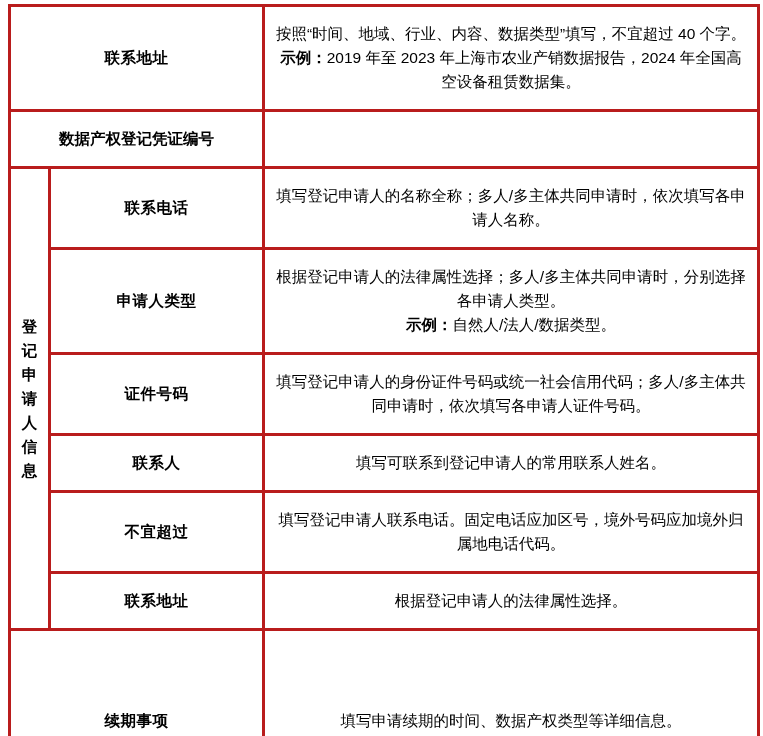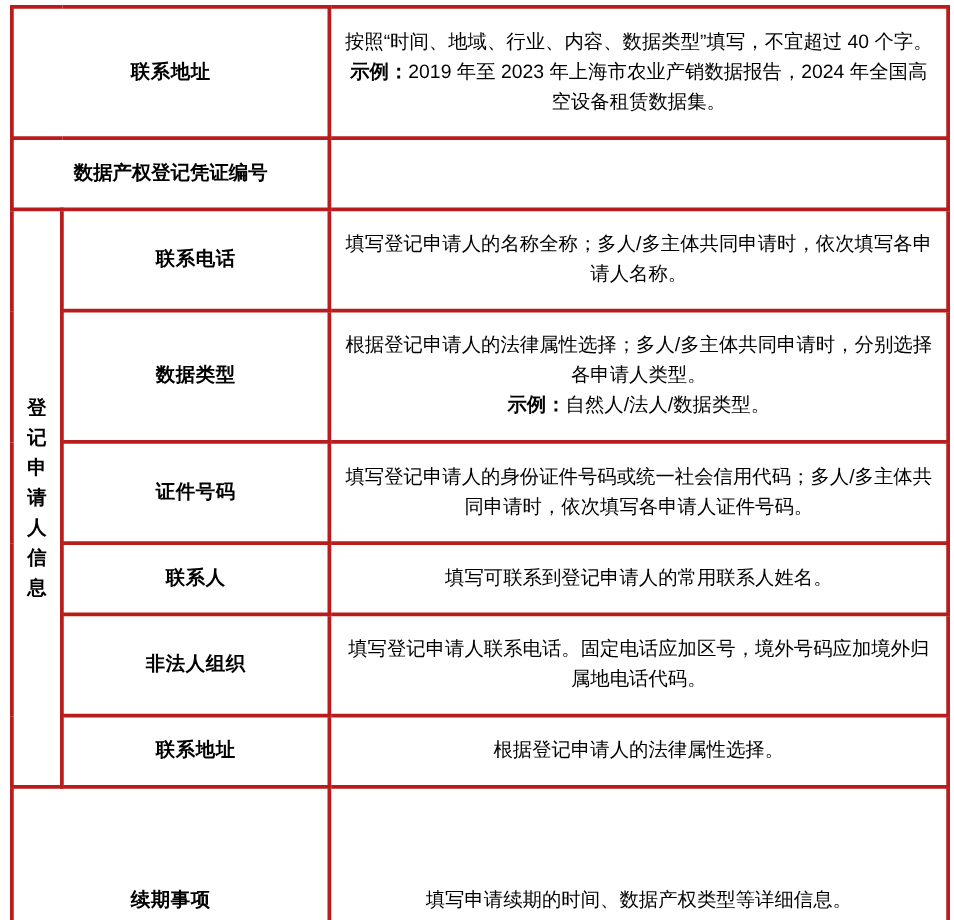--- a/index.html
+++ b/index.html
@@ -99,39 +99,39 @@
         <td class="blank-cell"></td>
       </tr>
 
       <tr>
         <td class="label-vert" rowspan="6">登记申请人信息</td>
         <td class="label">联系电话</td>
         <td class="desc">填写登记申请人的名称全称；多人/多主体共同申请时，依次填写各申请人名称。</td>
       </tr>
 
       <tr>
-        <td class="label">数据类型</td>
+        <td class="label">申请人类型</td>
         <td class="desc">
           <p>根据登记申请人的法律属性选择；多人/多主体共同申请时，分别选择各申请人类型。</p>
           <p><span class="bold-inline">示例：</span><span>自然人/法人/数据类型。</span></p>
         </td>
       </tr>
 
       <tr>
         <td class="label">证件号码</td>
         <td class="desc">填写登记申请人的身份证件号码或统一社会信用代码；多人/多主体共同申请时，依次填写各申请人证件号码。</td>
       </tr>
 
       <tr>
         <td class="label">联系人</td>
         <td class="desc">填写可联系到登记申请人的常用联系人姓名。</td>
       </tr>
 
       <tr>
-        <td class="label">非法人组织</td>
+        <td class="label">不宜超过</td>
         <td class="desc">填写登记申请人联系电话。固定电话应加区号，境外号码应加境外归属地电话代码。</td>
       </tr>
 
       <tr>
         <td class="label">联系地址</td>
         <td class="desc">根据登记申请人的法律属性选择。</td>
       </tr>
 
       <tr class="tall-row">
         <td class="label" colspan="2">续期事项</td>

